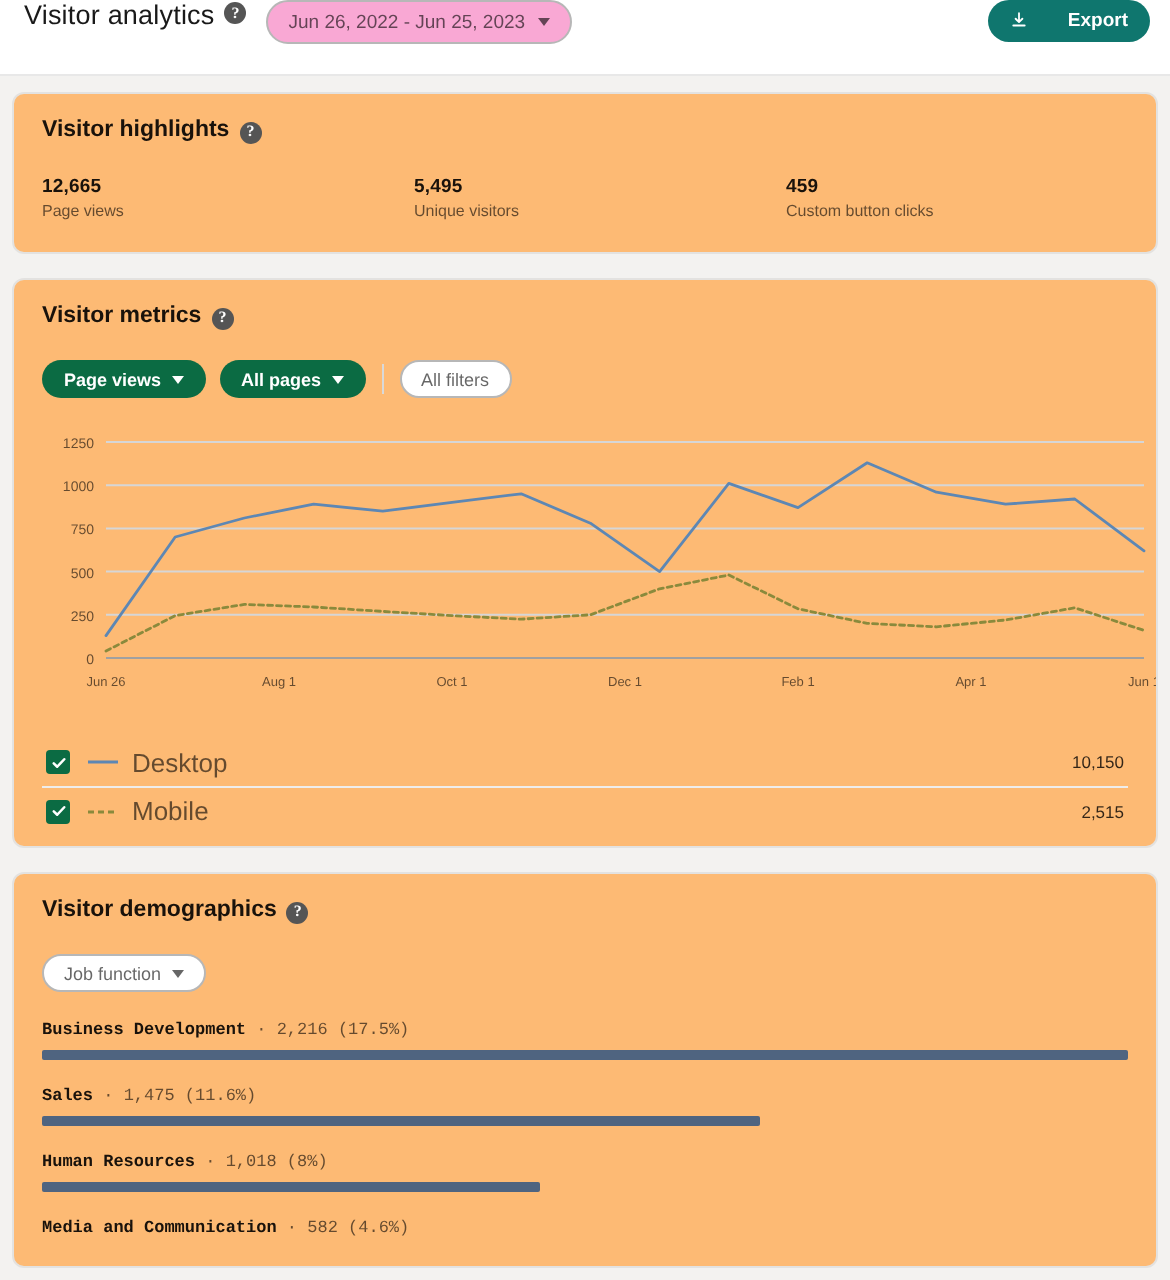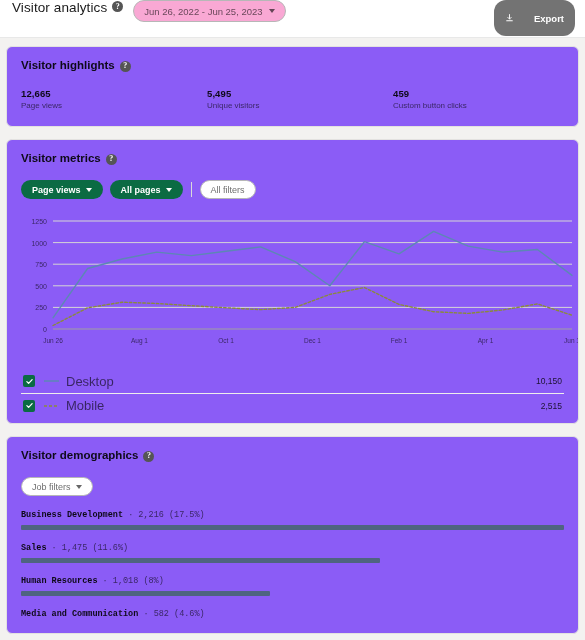--- a/index.html
+++ b/index.html
@@ -34,30 +34,30 @@
     padding: 0 10px; font-size: 9.5px; color: #00000099;
     background: #f9a8d4; cursor: pointer; white-space: nowrap;
   }
   .caret {
     width: 0; height: 0; border-left: 3px solid transparent;
     border-right: 3px solid transparent; border-top: 4px solid currentColor;
     display: inline-block;
   }
   .spacer { flex: 1; }
   .export-btn {
-    background: #737373; color: #fff; border: none; border-radius: 12px;
-    height: 36px; padding: 0 11px; font-size: 9.5px; font-weight: 600;
+    background: #0f766e; color: #fff; border: none; border-radius: 12px;
+    height: 21px; padding: 0 11px; font-size: 9.5px; font-weight: 600;
     display: inline-flex; align-items: center; gap: 20px; cursor: pointer;
     font-family: "Liberation Sans", sans-serif;
   }
   .export-btn svg { display: block; }
 
   
   .card {
-    background: #8b5cf6; border: 1px solid #e3e2e0; border-radius: 6px;
+    background: #fdba74; border: 1px solid #e3e2e0; border-radius: 6px;
     margin: 8px 6px 12px 6px;
   }
   .card-title {
     font-size: 11.5px; font-weight: 700; color: #000000e6;
     display: flex; align-items: center;
   }
 
   
   .highlights { padding: 12px 14px 16px 14px; }
   .hl-grid { display: flex; margin-top: 17px; }
@@ -230,21 +230,21 @@
     </div>
   </div>
 
   <div class="card demo">
     <div class="card-title">
       <span>Visitor demographics</span>
       <span class="info-icon">?</span>
     </div>
     <div class="demo-pill">
       <div class="pill outline">
-        <span>Job filters</span>
+        <span>Job function</span>
         <span class="caret"></span>
       </div>
     </div>
     <div class="demo-list" id="demo-list">
         <div class="demo-row">
           <div class="demo-label"><span class="strong">Business Development</span><span class="muted"> · 2,216 (17.5%)</span></div>
           <div class="bar-track">
             <div class="bar-fill" style="width: 100%; background: rgb(79, 100, 128);"></div>
           </div>
         </div>

